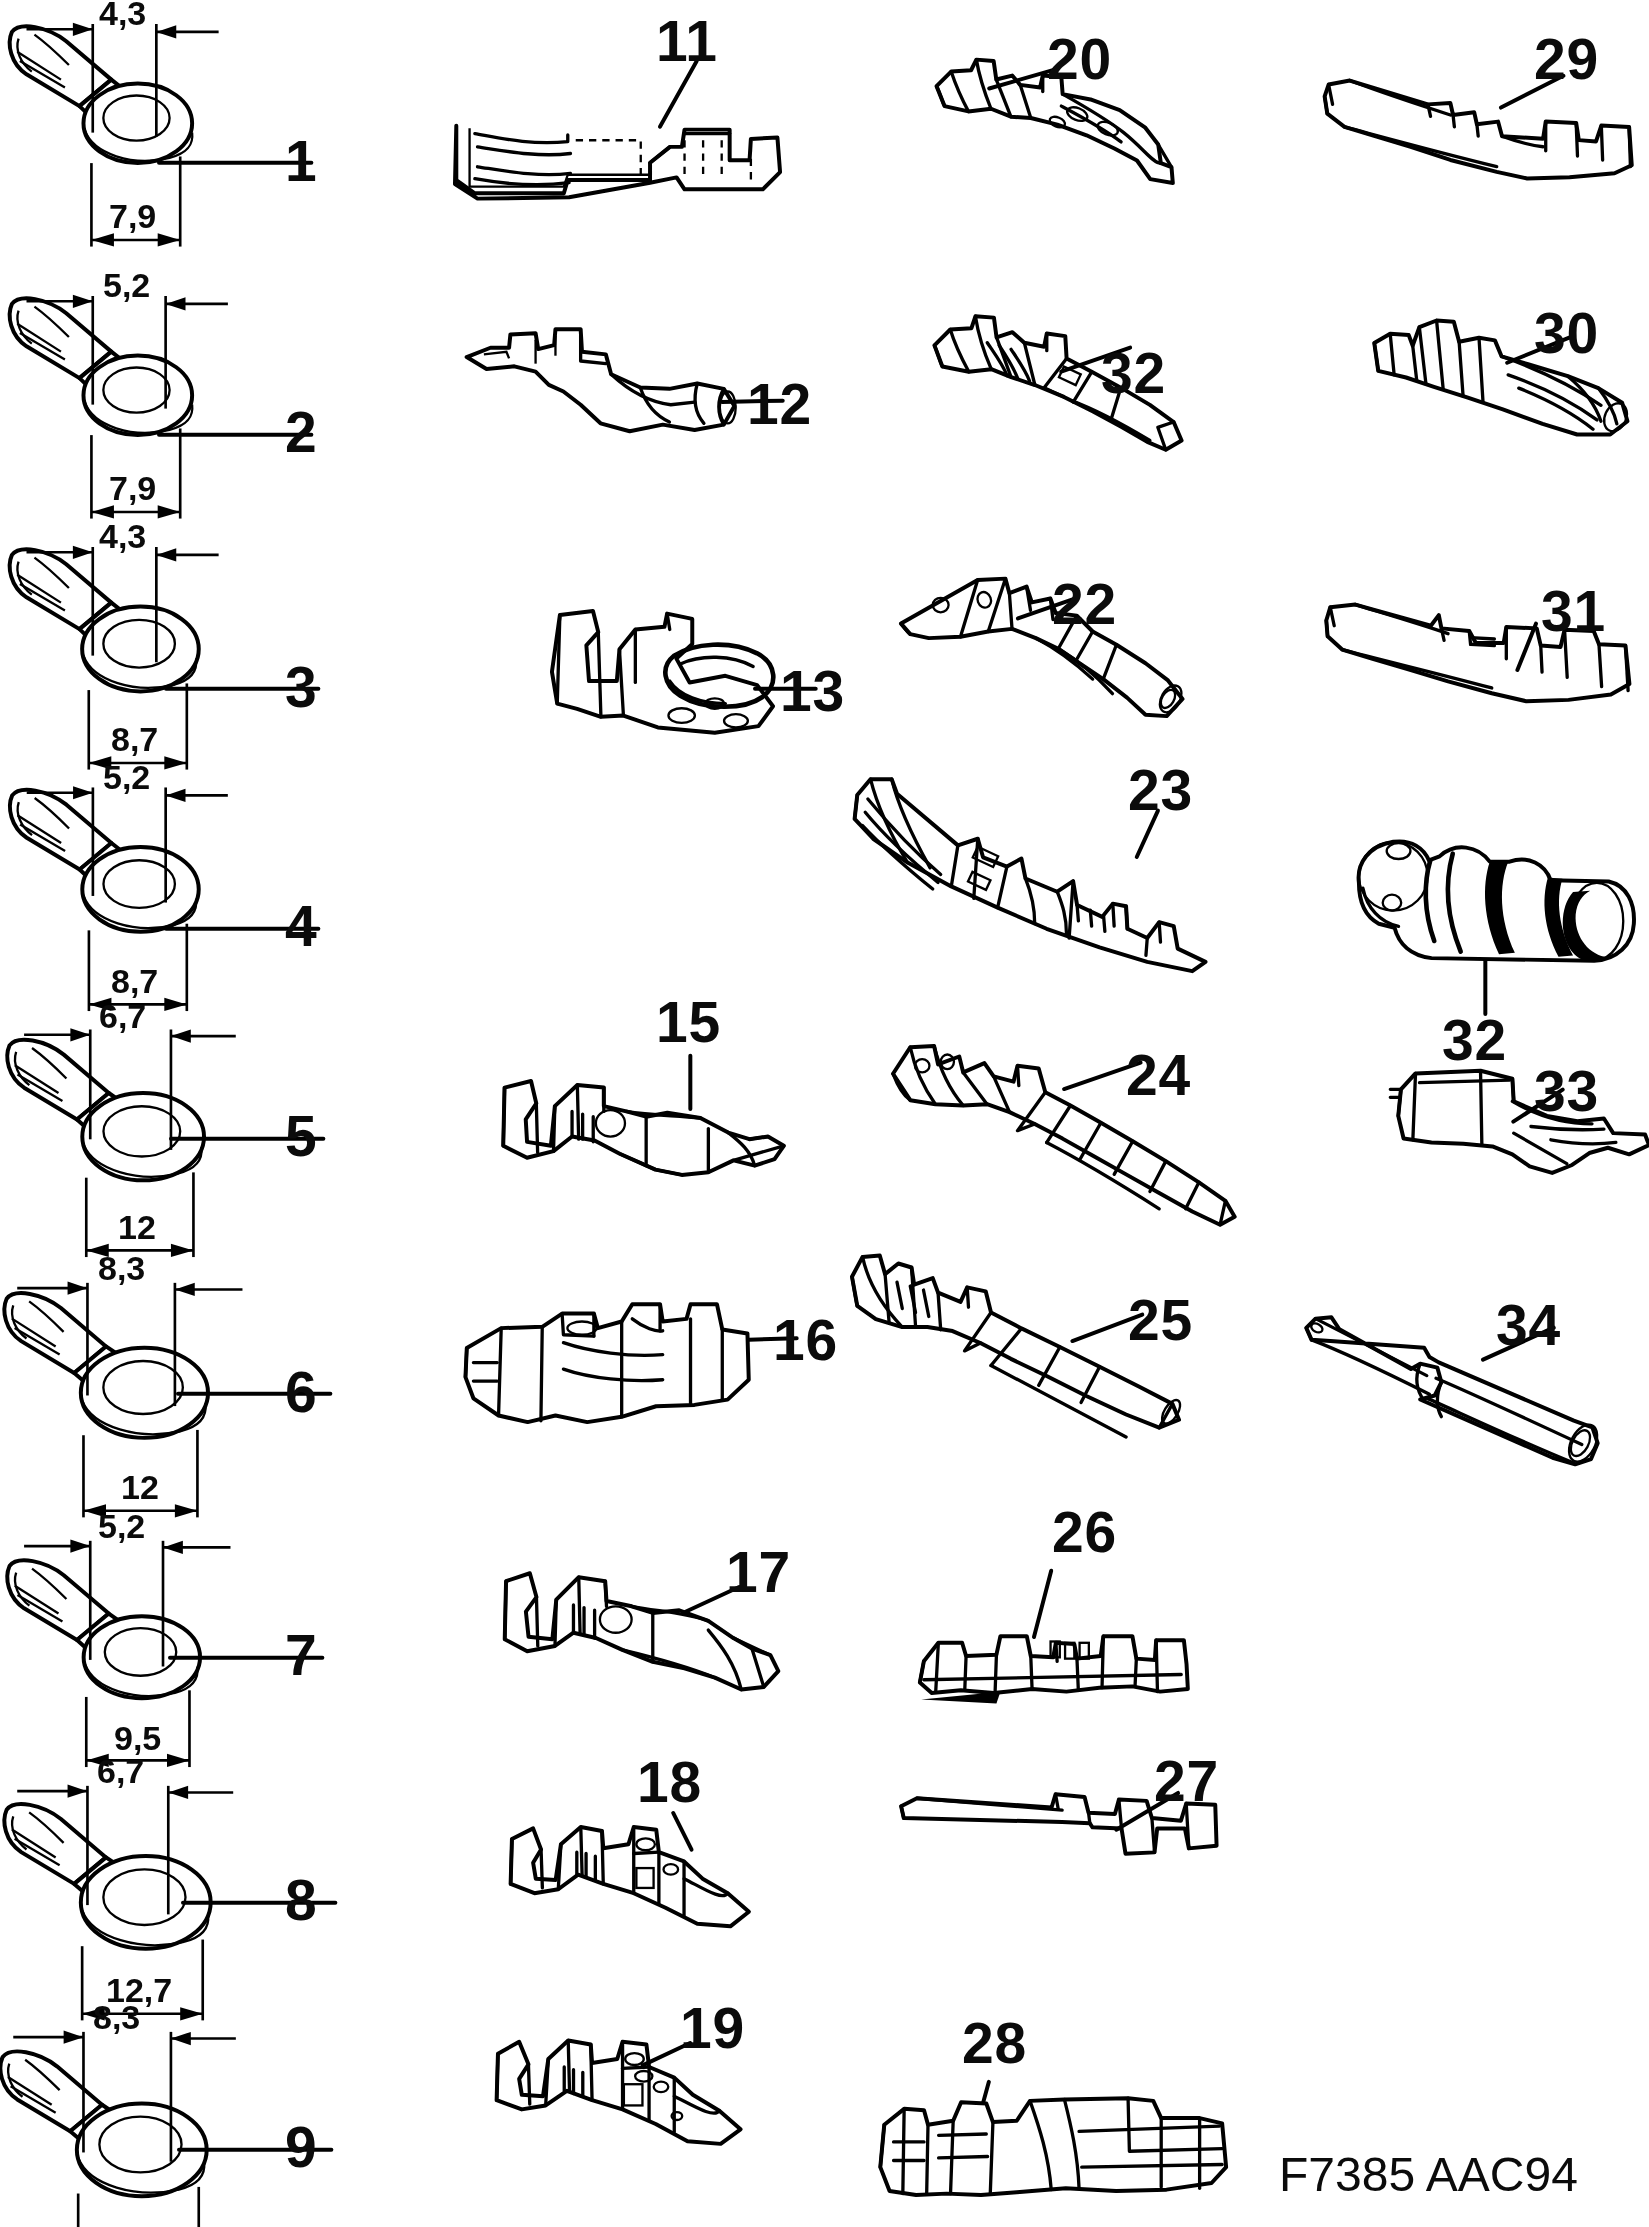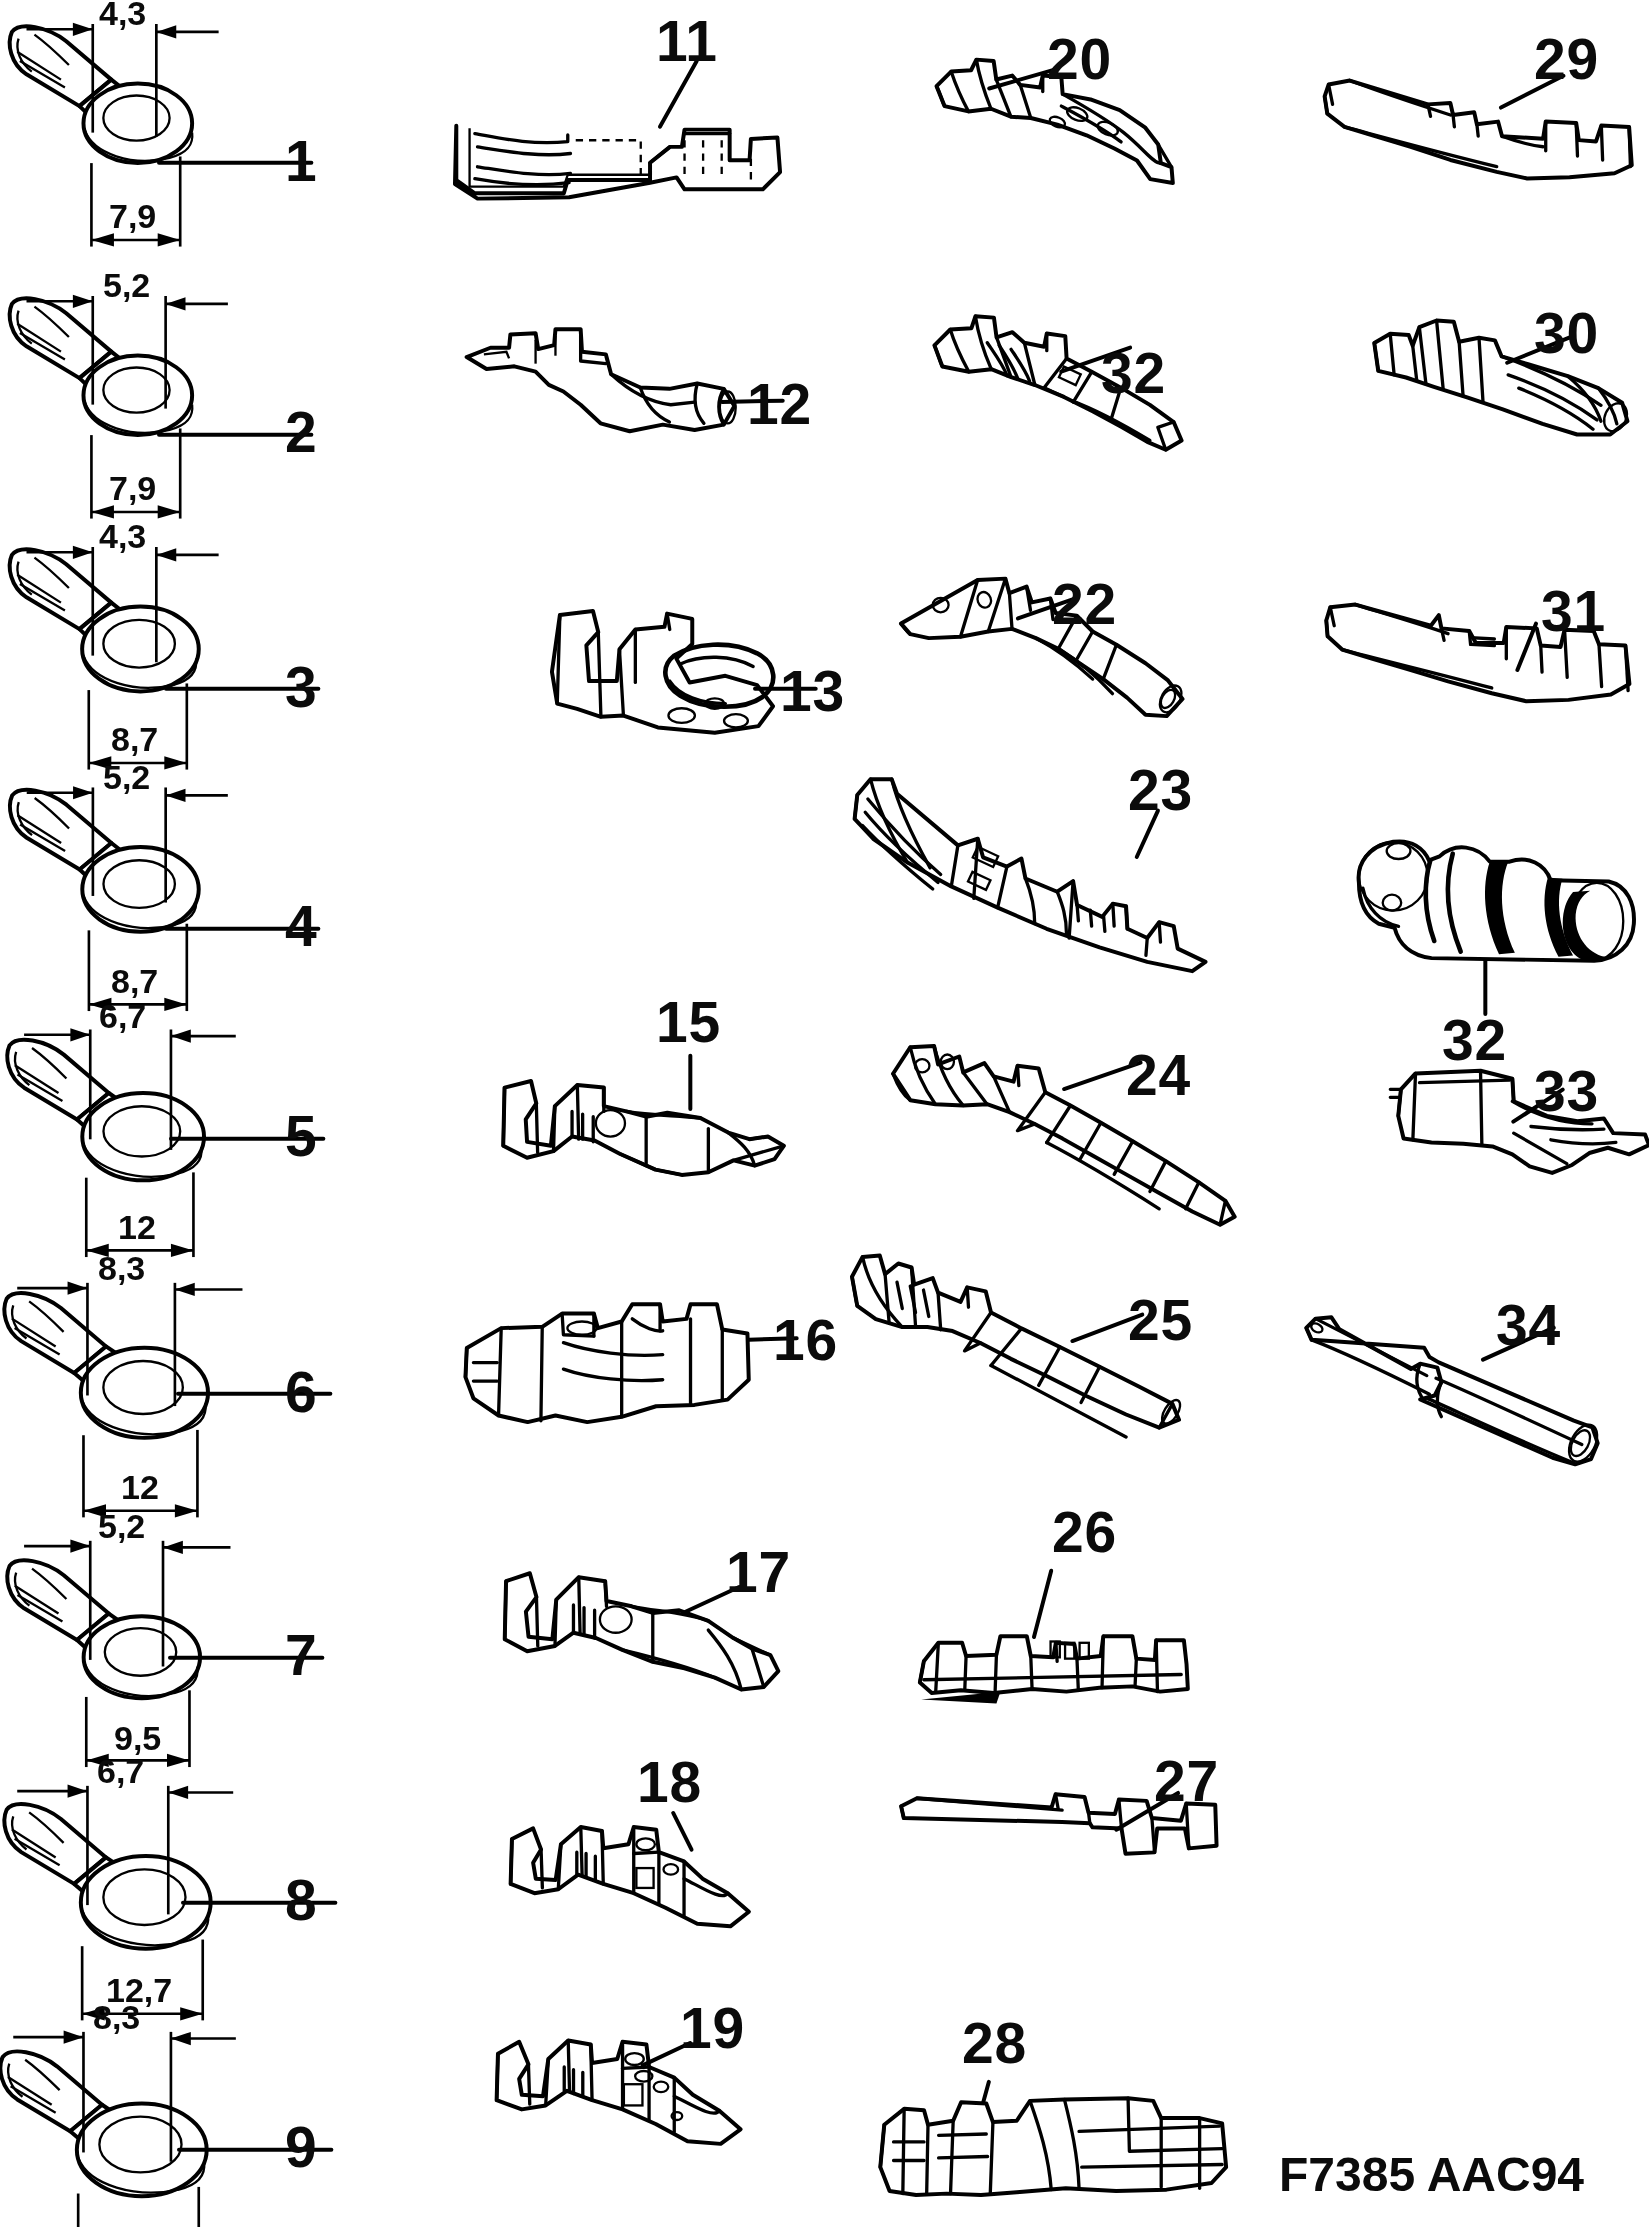--- a/index.html
+++ b/index.html
@@ -20,21 +20,21 @@
   }
   .dim{
     position:absolute;
     font-family:"Liberation Sans", sans-serif;
     font-size:34px;font-weight:700;color:#0b0b0b;
     line-height:1;white-space:nowrap;
   }
   .footer{
     position:absolute;
     font-family:"Liberation Sans", sans-serif;
-    font-size:48px;font-weight:700;color:#0b0b0b;white-space:nowrap;
+    font-size:48px;font-weight:400;color:#0b0b0b;white-space:nowrap;
   }
   svg{display:block;overflow:visible;}
   .ln{fill:none;stroke:#000;stroke-width:5;stroke-linejoin:round;stroke-linecap:round;}
   .ln2{fill:none;stroke:#000;stroke-width:7;stroke-linejoin:round;stroke-linecap:round;}
   .thin{fill:none;stroke:#000;stroke-width:3.5;}
   .fillw{fill:#fff;stroke:#000;stroke-width:6;stroke-linejoin:round;}
   .blk{fill:#000;}
   .dash{fill:none;stroke:#000;stroke-width:3.5;stroke-dasharray:11 9;}
   .lead{stroke:#000;stroke-width:6;fill:none;stroke-linecap:round;}
   .dimline{stroke:#000;stroke-width:4;fill:none;}

